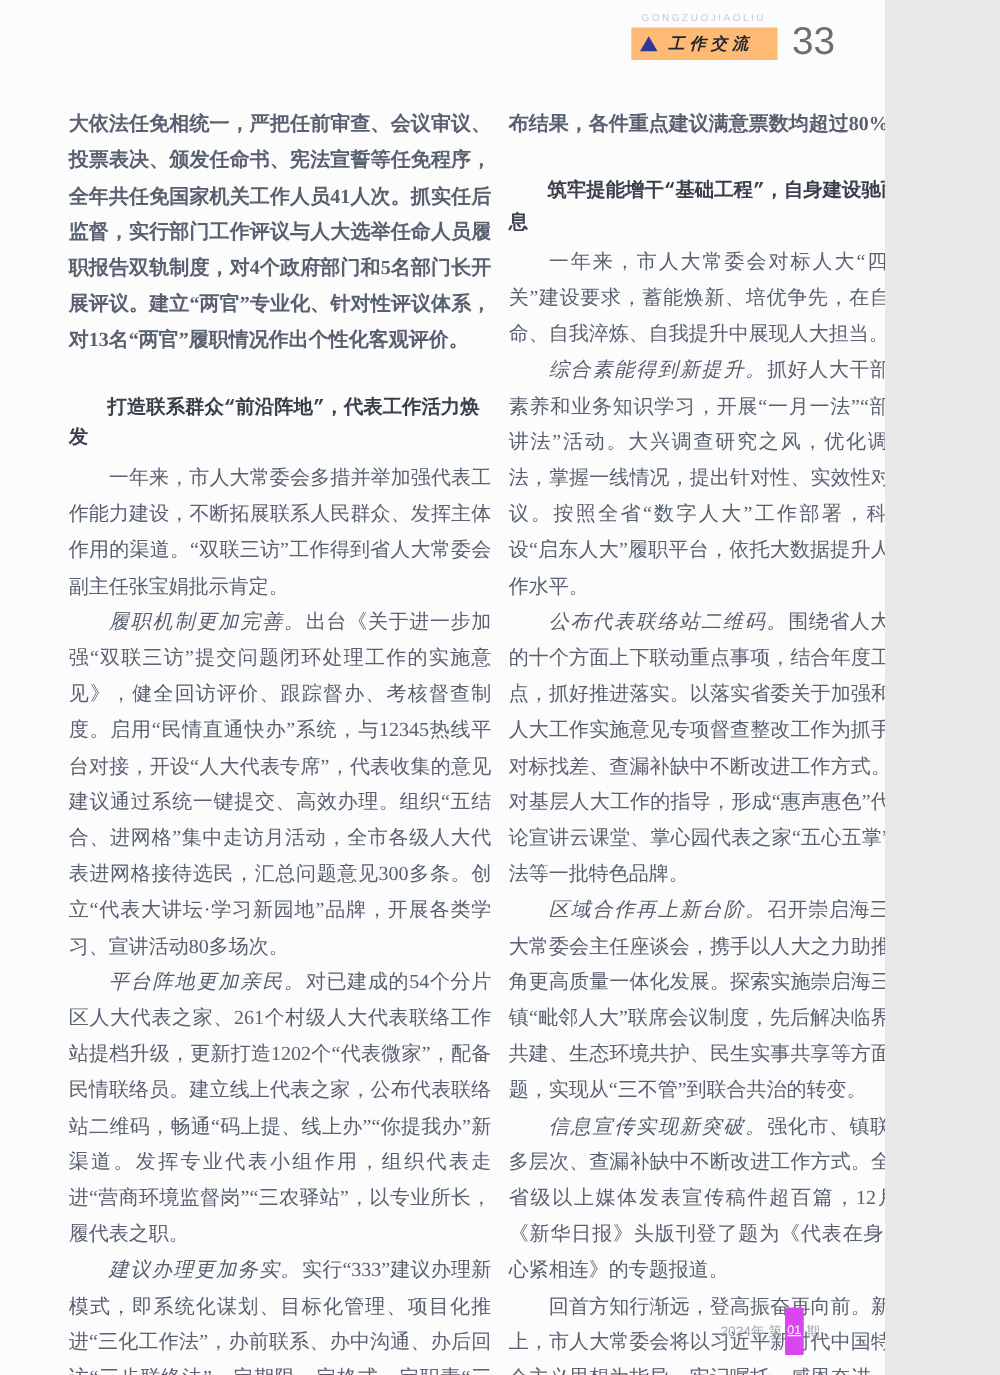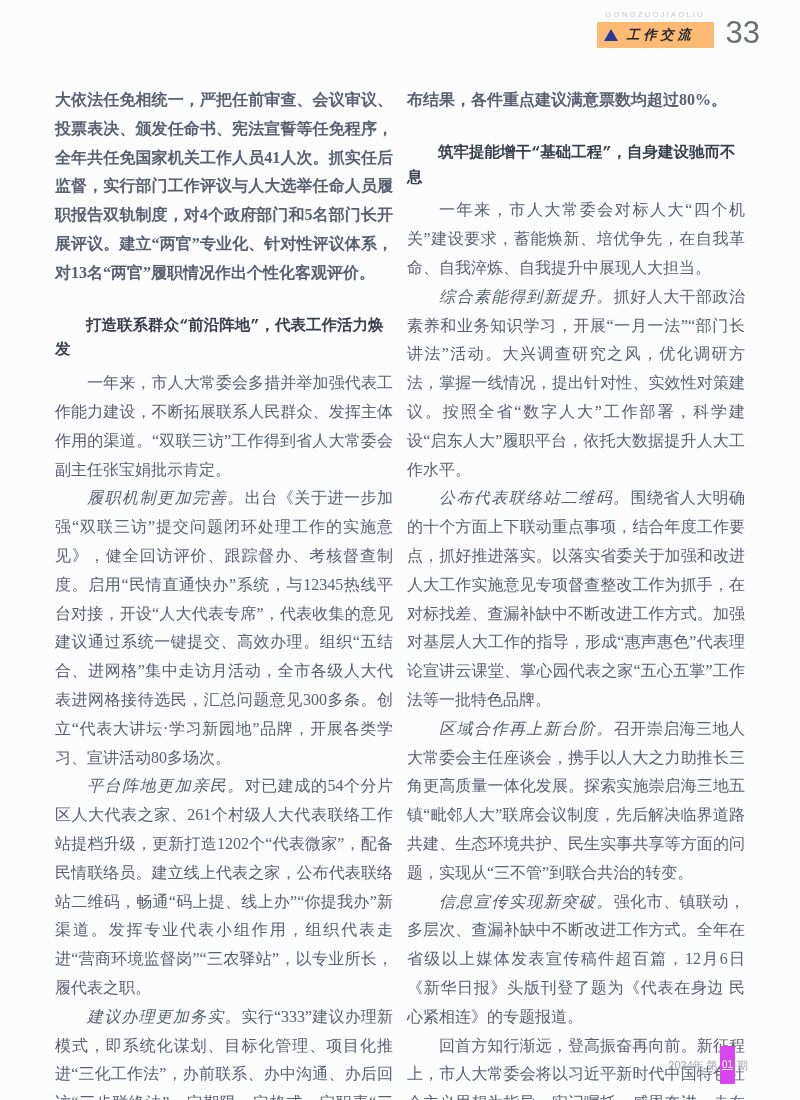--- a/index.html
+++ b/index.html
@@ -1,19 +1,19 @@
 <!DOCTYPE html>
 <html><head>
 <meta charset="utf-8">
 <style>
   html,body{margin:0;padding:0;}
   body{background:#e8e8e8;}
   .page{
     position:relative;
-    width:800px;height:1100px;
+    width:708px;height:1100px;
     background:#fcfcfd;
     overflow:hidden;
     font-family:"Liberation Serif","DejaVu Serif",serif;
   }
   
   .header{
     position:absolute;top:10px;right:40px;
     display:flex;align-items:flex-start;gap:12px;
   }
   .band-wrap{display:flex;flex-direction:column;align-items:center;}

